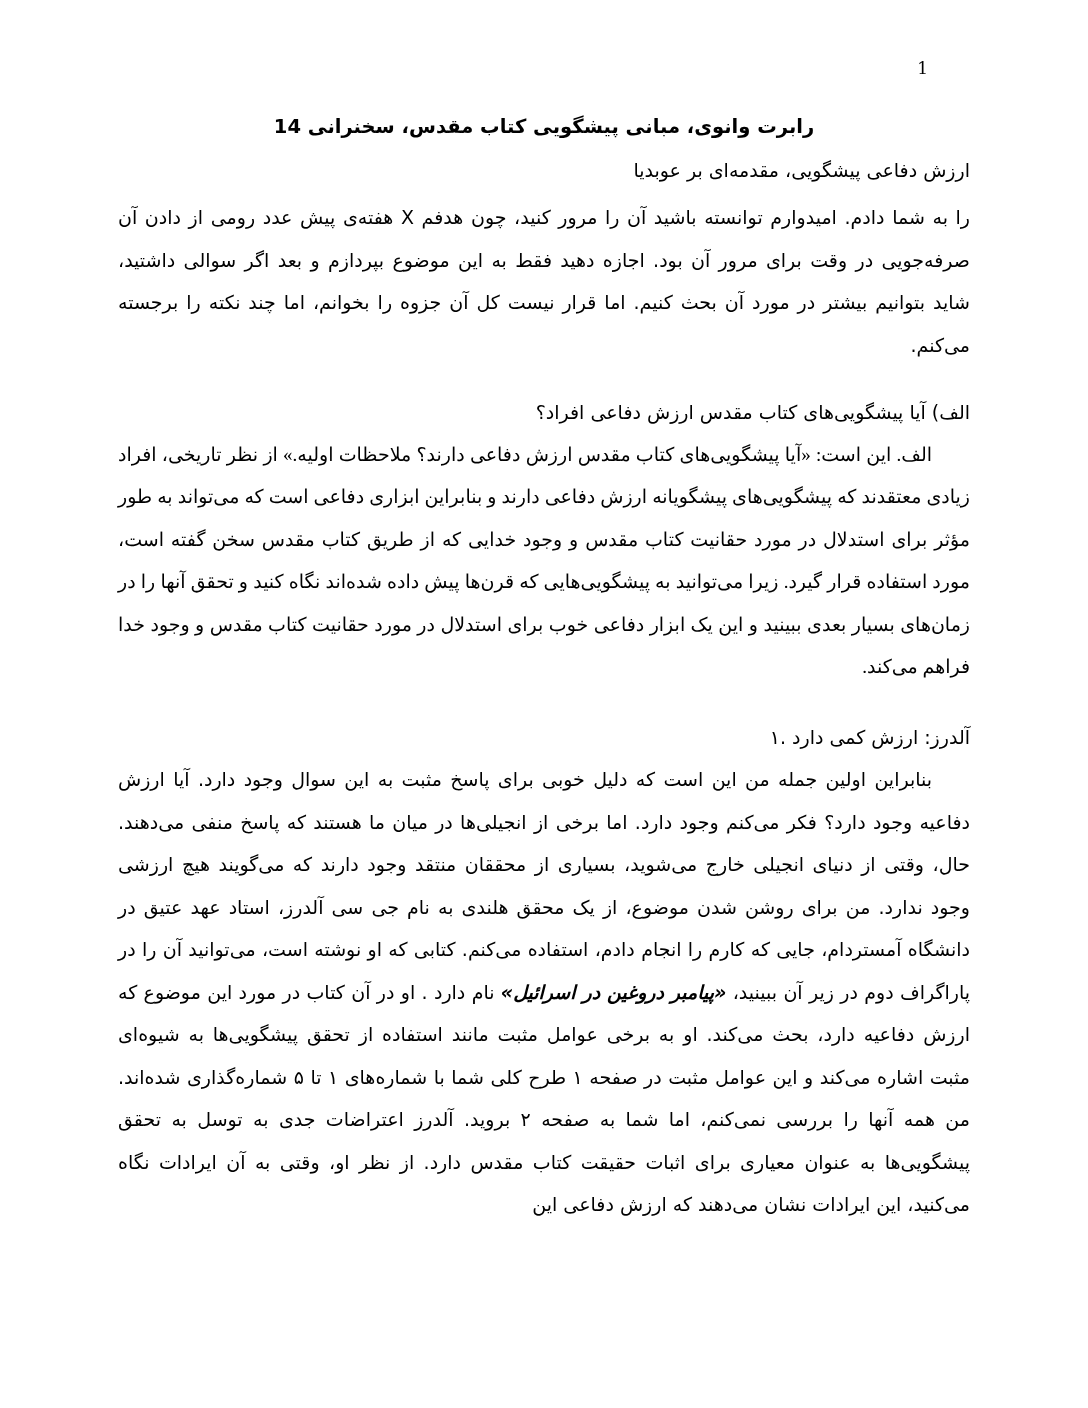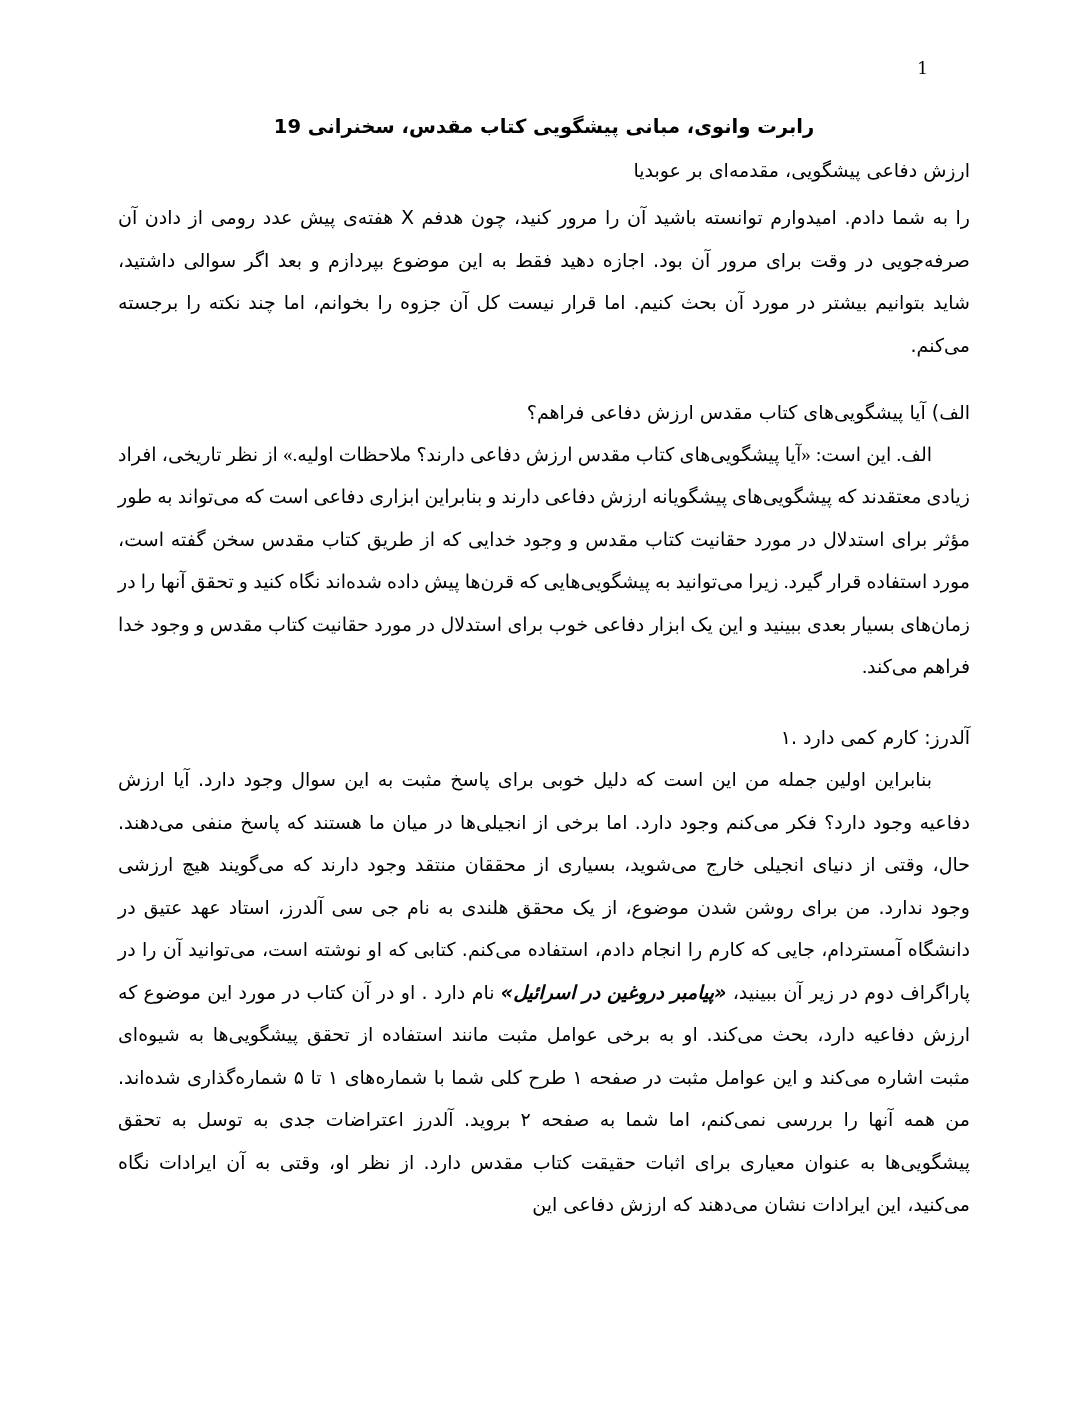--- a/index.html
+++ b/index.html
@@ -58,29 +58,29 @@
 </style>
 </head>
 <body>
 
 <div class="page">
 
   <div class="page-number">1</div>
 
   <div class="content">
 
-    <h1 class="title">رابرت وانوی، مبانی پیشگویی کتاب مقدس، سخنرانی 19</h1>
+    <h1 class="title">رابرت وانوی، مبانی پیشگویی کتاب مقدس، سخنرانی 14</h1>
 
     <p class="line">ارزش دفاعی پیشگویی، مقدمه‌ای بر عوبدیا</p>
 
 
     <p class="para-one">را به شما دادم. امیدوارم توانسته باشید آن را مرور کنید، چون هدفم X هفته‌ی پیش عدد رومی از دادن آن صرفه‌جویی در وقت برای مرور آن بود. اجازه دهید فقط به این موضوع بپردازم و بعد اگر سوالی داشتید، شاید بتوانیم بیشتر در مورد آن بحث کنیم. اما قرار نیست کل آن جزوه را بخوانم، اما چند نکته را برجسته می‌کنم.</p>
 
-    <p class="line heading-alef">الف) آیا پیشگویی‌های کتاب مقدس ارزش دفاعی فراهم؟</p>
+    <p class="line heading-alef">الف) آیا پیشگویی‌های کتاب مقدس ارزش دفاعی افراد؟</p>
 
     <p class="para-two">الف. این است: «آیا پیشگویی‌های کتاب مقدس ارزش دفاعی دارند؟ ملاحظات اولیه.» از نظر تاریخی، افراد زیادی معتقدند که پیشگویی‌های پیشگویانه ارزش دفاعی دارند و بنابراین ابزاری دفاعی است که می‌تواند به طور مؤثر برای استدلال در مورد حقانیت کتاب مقدس و وجود خدایی که از طریق کتاب مقدس سخن گفته است، مورد استفاده قرار گیرد. زیرا می‌توانید به پیشگویی‌هایی که قرن‌ها پیش داده شده‌اند نگاه کنید و تحقق آنها را در زمان‌های بسیار بعدی ببینید و این یک ابزار دفاعی خوب برای استدلال در مورد حقانیت کتاب مقدس و وجود خدا فراهم می‌کند.</p>
 
-    <p class="line heading-one">آلدرز: کارم کمی دارد .۱</p>
+    <p class="line heading-one">آلدرز: ارزش کمی دارد .۱</p>
 
     <p class="para-three"><span>بنابراین اولین جمله من این است که دلیل خوبی برای پاسخ مثبت به این سوال وجود دارد. آیا ارزش دفاعیه وجود دارد؟ فکر می‌کنم وجود دارد. اما برخی از انجیلی‌ها در میان ما هستند که پاسخ منفی می‌دهند. حال، وقتی از دنیای انجیلی خارج می‌شوید، بسیاری از محققان منتقد وجود دارند که می‌گویند هیچ ارزشی وجود ندارد. من برای روشن شدن موضوع، از یک محقق هلندی به نام جی سی آلدرز، استاد عهد عتیق در دانشگاه آمستردام، جایی که کارم را انجام دادم، استفاده می‌کنم. کتابی که او نوشته است، می‌توانید آن را در پاراگراف دوم در زیر آن ببینید، </span><em class="book-title">«پیامبر دروغین در اسرائیل»</em><span> نام دارد . او در آن کتاب در مورد این موضوع که ارزش دفاعیه دارد، بحث می‌کند. او به برخی عوامل مثبت مانند استفاده از تحقق پیشگویی‌ها به شیوه‌ای مثبت اشاره می‌کند و این عوامل مثبت در صفحه ۱ طرح کلی شما با شماره‌های ۱ تا ۵ شماره‌گذاری شده‌اند. من همه آنها را بررسی نمی‌کنم، اما شما به صفحه ۲ بروید. آلدرز اعتراضات جدی به توسل به تحقق پیشگویی‌ها به عنوان معیاری برای اثبات حقیقت کتاب مقدس دارد. از نظر او، وقتی به آن ایرادات نگاه می‌کنید، این ایرادات نشان می‌دهند که ارزش دفاعی این</span></p>
 
   </div>
 </div>
 
 </body></html>

